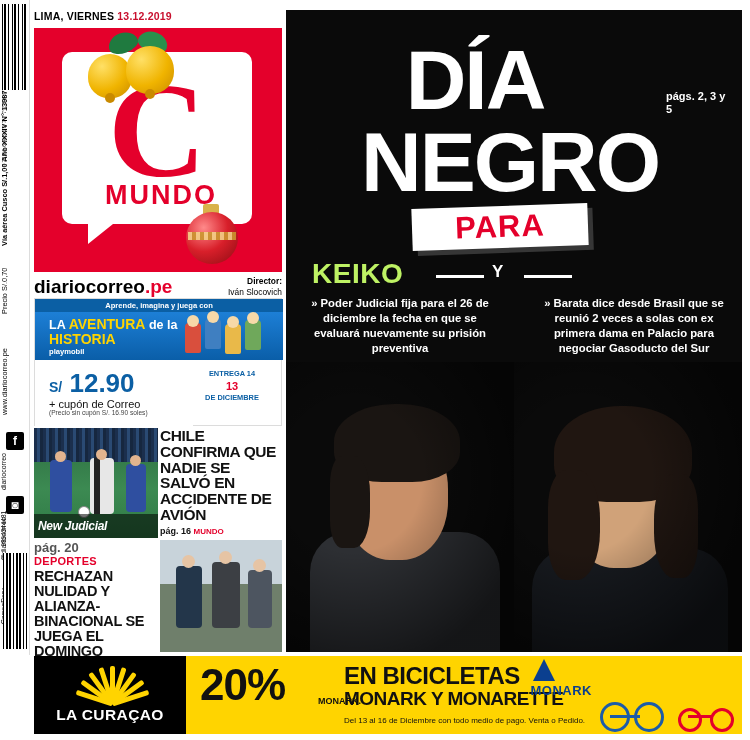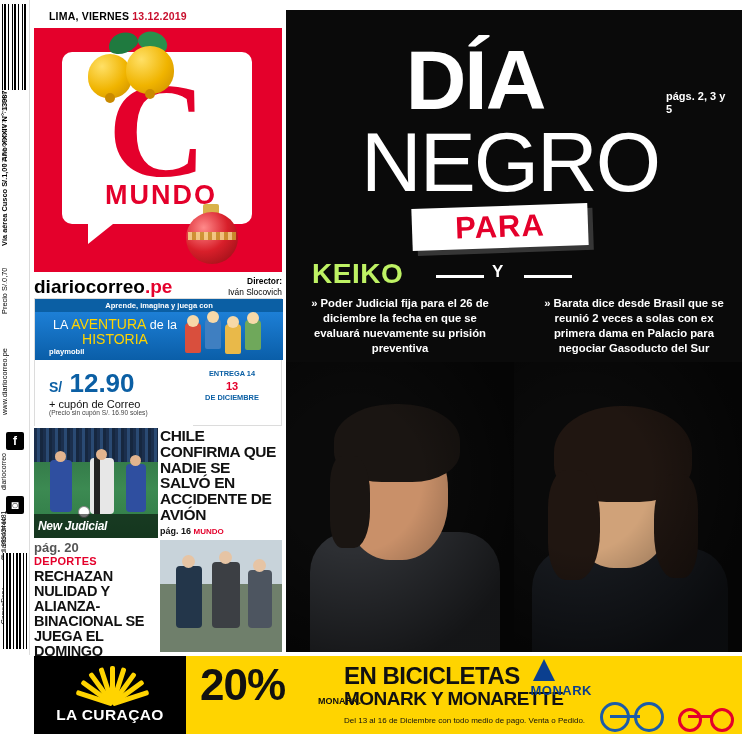--- a/index.html
+++ b/index.html
@@ -58,21 +58,21 @@
     position: absolute; left: 0px; bottom: 108px; width: 30px;
     font-size: 6.4px; writing-mode: vertical-rl; text-orientation: mixed;
     transform: rotate(180deg); white-space: nowrap; text-align: center;
   }
 
   
   .dateline {
     position: absolute; left: 34px; top: 10px; width: 248px; height: 16px;
     font-size: 10.5px; font-weight: bold; letter-spacing: .2px;
   }
-  .dateline .city { color: #000; margin-left: 15px; }
+  .dateline .city { color: #000; }
   .dateline .date { color: #c8102e; }
 
   
   .logo-block {
     position: absolute; left: 34px; top: 28px; width: 248px; height: 244px;
     background: #e4002b;
   }
   .logo-speech {
     position: absolute; left: 28px; top: 24px; width: 190px; height: 172px;
     background: #fff; border-radius: 10px;
@@ -152,21 +152,21 @@
     position: absolute; left: 0; top: 0; width: 248px; height: 13px;
     background: #0b5fa4; color: #fff; font-size: 7.6px; text-align: center; line-height: 13px;
     font-weight: bold;
   }
   .promo-band {
     position: absolute; left: 0; top: 13px; width: 248px; height: 48px;
     background: linear-gradient(#1d7fd6,#0a5ea8);
   }
   .promo-logo {
     position: absolute; left: 14px; top: 18px; width: 132px; height: 30px;
-    color: #fff; font-size: 12.5px; font-weight: normal; line-height: 1.05; text-align: center;
+    color: #fff; font-size: 12.5px; font-weight: bold; line-height: 1.05;
   }
   .promo-logo .a { color: #ffd400; font-size: 14px; }
   .promo-pm {
     position: absolute; left: 14px; top: 48px; font-size: 7.6px; color: #fff; font-weight: bold;
   }
   .promo-figs {
     position: absolute; right: 6px; top: 16px; width: 92px; height: 42px;
   }
   .fig { position: absolute; width: 16px; height: 30px; background: #f2c94c; border-radius: 4px 4px 2px 2px; }
   .fig.f1 { left: 2px; top: 8px; background:#d94f3d; }
@@ -251,21 +251,21 @@
     position: absolute; left: 286px; top: 10px; width: 456px; height: 642px;
     background: #0a0a0a; overflow: hidden;
   }
   .dia {
     position: absolute; left: 24px; top: 36px; width: 330px;
     font-size: 84px; line-height: .82; font-weight: bold; color: #fff;
     letter-spacing: -2px; text-align: center;
   }
   .negro {
     position: absolute; left: 14px; top: 118px; width: 420px;
-    font-size: 84px; line-height: .82; font-weight: normal; color: #fff;
+    font-size: 84px; line-height: .82; font-weight: bold; color: #fff;
     letter-spacing: -2px; text-align: center;
   }
   .pags {
     position: absolute; right: 10px; top: 80px; width: 66px;
     font-size: 11px; font-weight: bold; color: #fff; line-height: 1.15; text-align: left;
   }
   .para-wrap {
     position: absolute; left: 126px; top: 196px; width: 176px; height: 42px;
     background: #fff; transform: rotate(-2deg);
     box-shadow: 5px 5px 0 rgba(255,255,255,.18);

